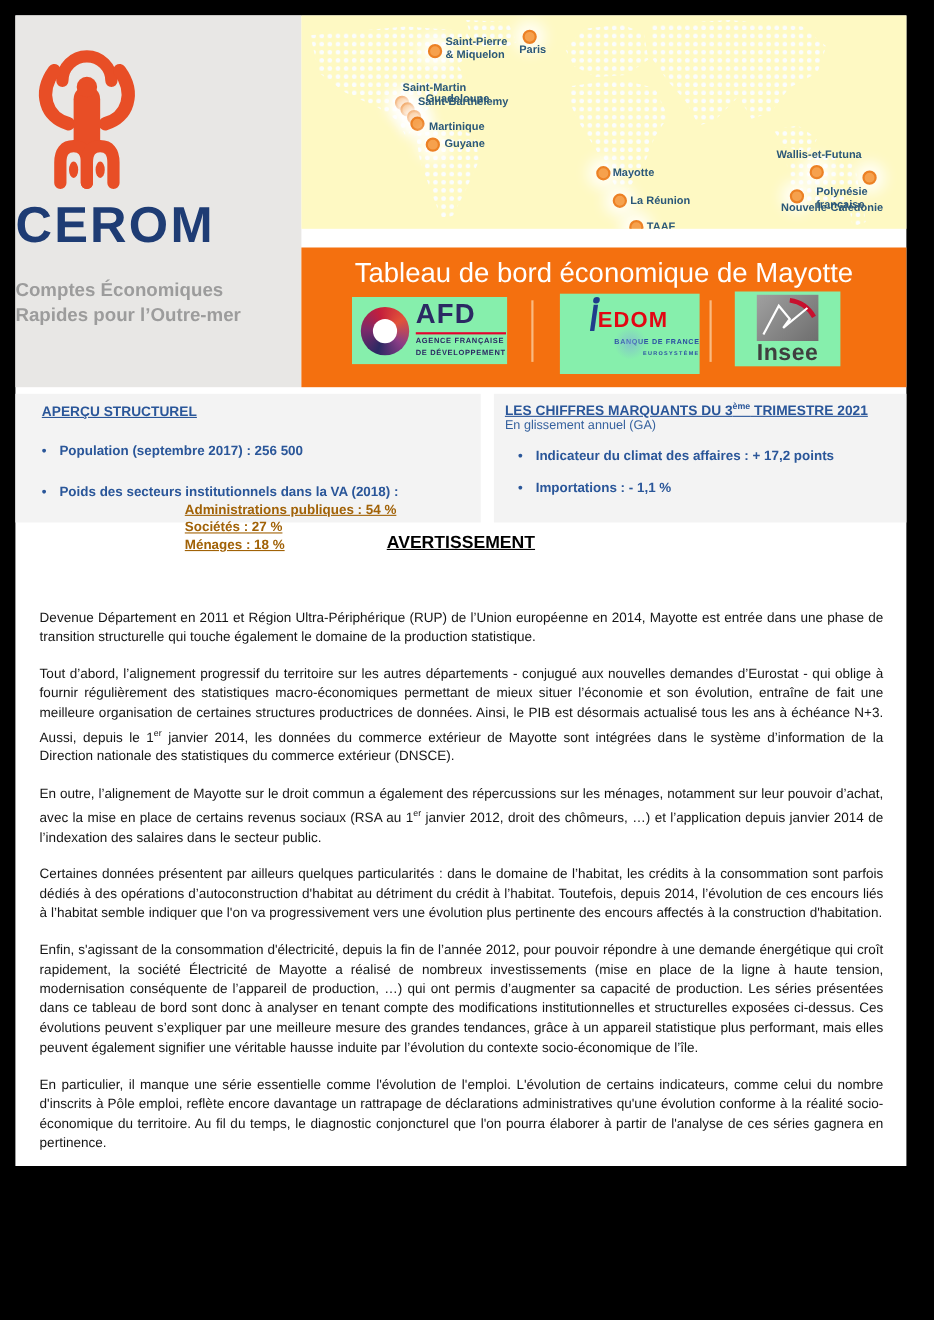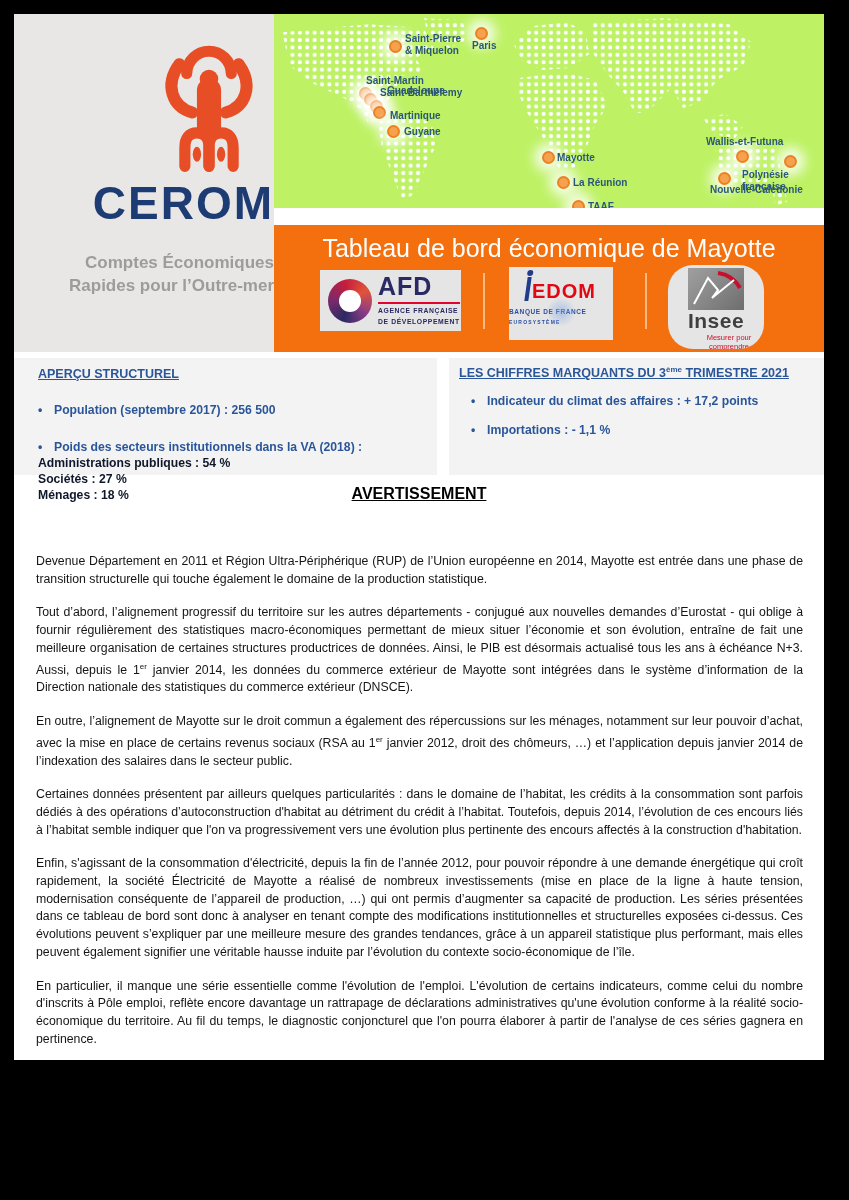--- a/index.html
+++ b/index.html
@@ -1,69 +1,69 @@
 <!DOCTYPE html>
 <html><head>
 <meta charset="utf-8">
 <style>
   html,body{margin:0;padding:0;background:#000;}
   body{width:849px;height:1200px;position:relative;overflow:hidden;
        font-family:"Liberation Sans",sans-serif;}
   .page{position:absolute;left:14px;top:14px;width:810px;height:1046px;background:#ffffff;}
 
   
-  .brand-panel{position:absolute;left:0;top:0;width:260px;height:338px;background:#E8E7E5;text-align:right;}
+  .brand-panel{position:absolute;left:0;top:0;width:260px;height:338px;background:#E8E7E5;text-align:left;}
   .cerom-logo{margin-top:22px;}
   .brand-name{font-size:46px;font-weight:bold;letter-spacing:2px;color:#1E3C74;margin-top:-4px;}
   .brand-tagline{margin-top:22px;font-size:17px;font-weight:bold;color:#9C9C9C;line-height:1.35;white-space:pre-line;}
 
-  .map{position:absolute;left:260px;top:0;width:550px;height:194px;background:#bef264;overflow:hidden;}
+  .map{position:absolute;left:260px;top:0;width:550px;height:194px;background:#fef9c3;overflow:hidden;}
   .map svg.world{position:absolute;left:0;top:0;}
   .map-dot{position:absolute;width:9px;height:9px;border-radius:50%;background:#F6A14D;border:2px solid #EC8124;
            box-shadow:0 0 12px 8px rgba(255,255,255,.8);}
   .map-label{position:absolute;font-size:10px;font-weight:bold;color:#2B5878;white-space:pre-line;line-height:1.15;}
 
   .banner{position:absolute;left:260px;top:211px;width:550px;height:127px;background:#F4700F;}
   .banner-title{position:absolute;top:9px;left:0;width:100%;text-align:center;color:#fff;font-size:25px;font-weight:500;}
-  .logo-box{position:absolute;background:#e5e5e5;overflow:hidden;}
+  .logo-box{position:absolute;background:#86efac;overflow:hidden;}
   .logo-divider{position:absolute;width:2px;background:#F9BA80;}
 
   
   .afd{left:46px;top:45px;width:141px;height:61px;display:flex;align-items:center;}
   .afd-ring{width:44px;height:44px;border-radius:50%;flex:0 0 auto;margin:0 6px 0 8px;position:relative;
             background:conic-gradient(from 200deg,#2B2963,#7A2A6B,#C41E3C,#E25339,#8A3C86,#2B2963);}
   .afd-ring::after{content:"";position:absolute;inset:11px;background:#fff;border-radius:50%;}
   .afd-acronym{font-size:25px;font-weight:bold;color:#2B2963;letter-spacing:1px;line-height:1;}
   .afd-sub{font-size:6.8px;font-weight:bold;color:#2B2963;letter-spacing:.6px;white-space:pre-line;
            border-top:2px solid #E4032E;padding-top:2px;margin-top:3px;line-height:1.5;}
 
   
-  .iedom{left:235px;top:42px;width:104px;height:73px;text-align:left;padding-top:6px;box-sizing:border-box;}
+  .iedom{left:235px;top:42px;width:127px;height:73px;text-align:right;padding-top:6px;box-sizing:border-box;}
   .iedom-row{display:flex;align-items:flex-end;justify-content:center;height:28px;}
   .iedom-i{width:4px;height:24px;background:#1F3D8C;transform:skewX(-8deg);position:relative;margin-right:2px;}
   .iedom-i::before{content:"";position:absolute;left:-1px;top:-7px;width:6px;height:6px;border-radius:50%;background:#1F3D8C;}
   .iedom-name{font-size:20px;font-weight:bold;color:#E30613;letter-spacing:1px;line-height:.95;}
   .iedom-bank{position:relative;margin-top:7px;font-size:6.5px;font-weight:bold;color:#2B4EA2;letter-spacing:.6px;}
   .iedom-bank::before{content:"";position:absolute;left:50%;top:50%;width:30px;height:30px;transform:translate(-50%,-50%);
             background:radial-gradient(circle,rgba(130,165,225,.55),rgba(130,165,225,0) 70%);}
   .iedom-sys{margin-top:4px;font-size:5px;font-weight:bold;color:#2B4EA2;letter-spacing:1.2px;}
 
   
-  .insee{left:394px;top:40px;width:96px;height:84px;text-align:center;border-radius:25px;}
+  .insee{left:394px;top:40px;width:96px;height:68px;text-align:center;}
   .insee-square{width:56px;height:42px;margin:3px auto 0;background:linear-gradient(135deg,#A0A0A0,#6E6E6E);}
   .insee-name{font-size:21px;font-weight:600;color:#3F3F3F;line-height:1;margin-top:0px;letter-spacing:.5px;}
   .insee-tagline{display:inline-block;font-size:7.5px;color:#C8102E;border-bottom:1px solid #C8102E;padding-bottom:1px;margin-top:2px;margin-left:26px;}
 
   
   .box-left{position:absolute;left:0;top:344px;width:423px;height:117px;background:#F3F3F3;box-sizing:border-box;padding:9px 0 0 24px;}
   .box-right{position:absolute;left:435px;top:344px;width:375px;height:117px;background:#F3F3F3;box-sizing:border-box;padding:7px 0 0 10px;}
   .section-title{font-size:12.5px;font-weight:bold;color:#2A5699;text-decoration:underline;}
   .b-row{font-size:12.2px;font-weight:bold;color:#2A5699;margin-top:21px;line-height:16px;}
   .blt{display:inline-block;width:16px;text-align:left;}
-  .b-sub{font-size:12.2px;font-weight:bold;color:#0f172a;line-height:16px;}
+  .b-sub{font-size:12.2px;font-weight:bold;color:#a16207;margin-left:130px;line-height:16px;text-decoration:underline;}
   .gap2{display:inline-block;width:18px;}
   .kf-subtitle{font-size:11.5px;color:#35619E;margin-top:1px;}
   .kf-row{font-size:12.2px;font-weight:bold;color:#2A5699;margin-top:13px;margin-left:12px;line-height:16px;}
   sup{font-size:8px;}
 
   
   .avert-title{position:absolute;top:471px;left:0;width:100%;text-align:center;font-size:16px;font-weight:bold;color:#000;}
   .avert-title span{text-decoration:underline;}
   .body-text{position:absolute;left:6px;top:523px;width:799px;font-size:12.3px;line-height:17.7px;color:#151515;
              text-align:justify;}
@@ -184,20 +184,21 @@
     <div class="section-title">APERÇU STRUCTUREL</div>
     <div class="b-row"><span class="blt">•</span><span>Population (septembre 2017) : 256 500</span></div>
     <div class="b-row"><span class="blt">•</span><span>Poids des secteurs institutionnels dans la VA (2018) :</span></div>
     <div class="b-sub">Administrations publiques : 54 %</div>
     <div class="b-sub">Sociétés : 27 %</div>
     <div class="b-sub">Ménages : 18 %</div>
   </div>
 
   <div class="box-right">
     <div class="section-title">LES CHIFFRES MARQUANTS DU 3<sup>ème</sup> TRIMESTRE 2021</div>
+    <div class="kf-subtitle">En glissement annuel (GA)</div>
     <div class="kf-row"><span class="blt">•</span><span>Indicateur du climat des affaires : + 17,2 points</span></div>
     <div class="kf-row"><span class="blt">•</span><span>Importations : - 1,1 %</span></div>
   </div>
 
   <div class="avert-title">
     <span>AVERTISSEMENT</span>
   </div>
   <div class="body-text">
     <p>Devenue Département en 2011 et Région Ultra-Périphérique (RUP) de l’Union européenne en 2014, Mayotte est entrée dans une phase de transition structurelle qui touche également le domaine de la production statistique.</p>
     <p>Tout d’abord, l’alignement progressif du territoire sur les autres départements - conjugué aux nouvelles demandes d’Eurostat - qui oblige à fournir régulièrement des statistiques macro-économiques permettant de mieux situer l’économie et son évolution, entraîne de fait une meilleure organisation de certaines structures productrices de données. Ainsi, le PIB est désormais actualisé tous les ans à échéance N+3. Aussi, depuis le 1<sup>er</sup> janvier 2014, les données du commerce extérieur de Mayotte sont intégrées dans le système d’information de la Direction nationale des statistiques du commerce extérieur (DNSCE).</p>

